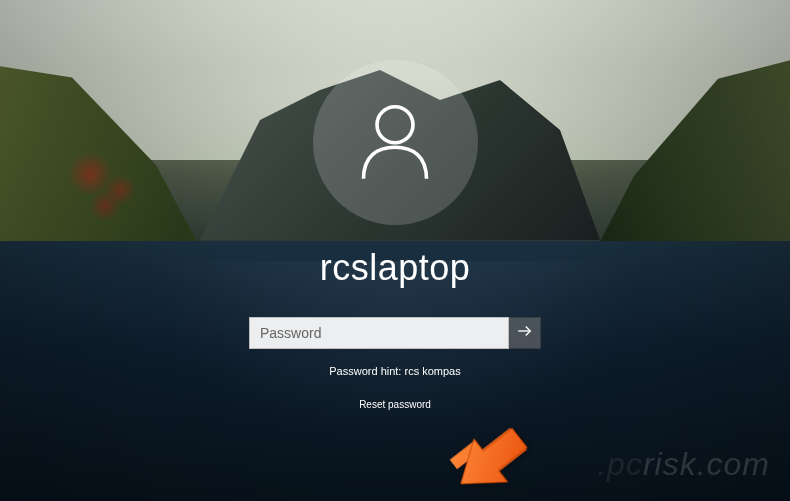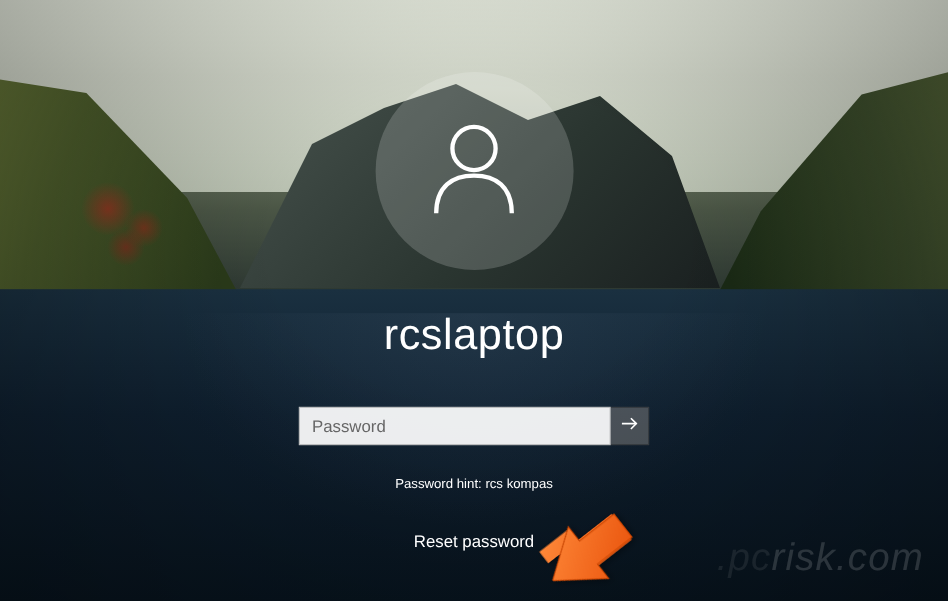--- a/index.html
+++ b/index.html
@@ -103,21 +103,20 @@
     }
     
     
     .login-container {
       position: relative;
       z-index: 2;
       display: flex;
       flex-direction: column;
       align-items: center;
       padding-top: 60px;
-      gap: 11px;
     }
     
     .avatar-circle {
       width: 165px;
       height: 165px;
       border-radius: 50%;
       background: rgba(255,255,255,0.18);
       display: flex;
       align-items: center;
       justify-content: center;
@@ -172,21 +171,21 @@
     
     .hint-text {
       color: #ffffff;
       font-size: 11px;
       font-weight: 300;
       margin-bottom: 22px;
     }
     
     .reset-link {
       color: #ffffff;
-      font-size: 14px;
+      font-size: 10px;
       font-weight: 300;
       cursor: pointer;
     }
     
     
     .annotation-arrow {
       position: absolute;
       z-index: 5;
       left: 454px;
       top: 428px;

